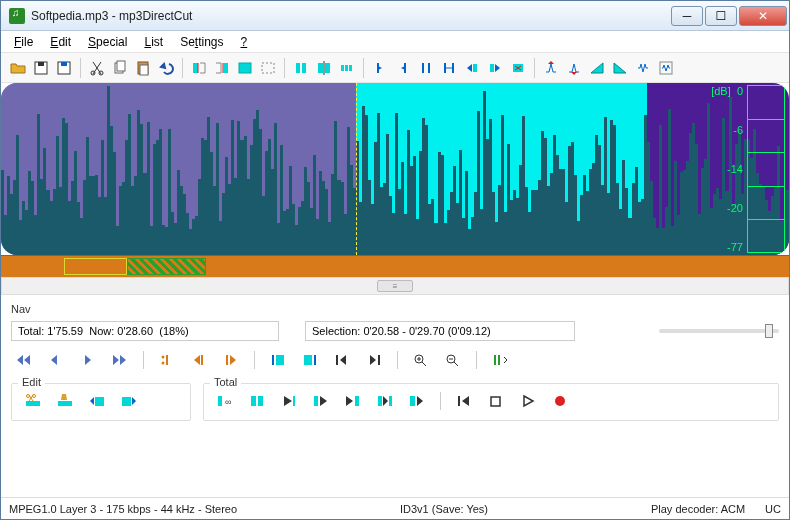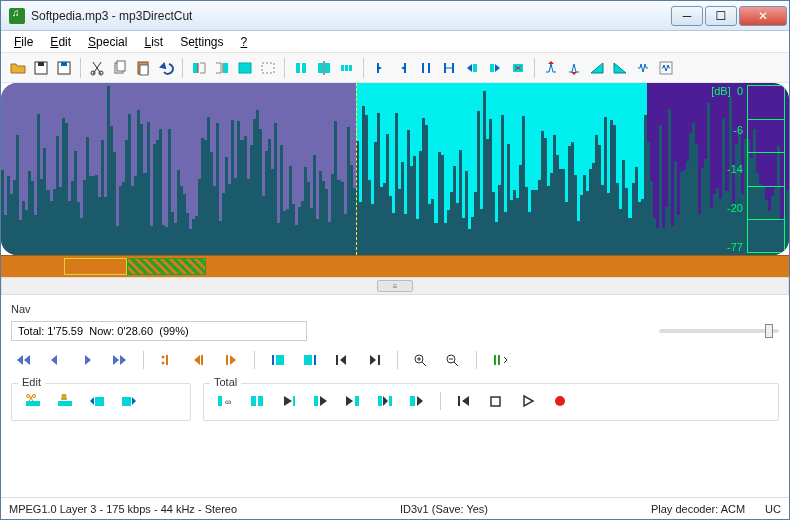--- a/index.html
+++ b/index.html
@@ -528,26 +528,29 @@
     <div class="marker m2"></div>
   </div>
 
   <div class="scroll">
     <div class="thumb">≡</div>
   </div>
 
   <div class="panels">
     <div class="label">Nav</div>
     <div class="nav-row">
-      <div class="info-box" style="width:296px">
+      <div class="info-box" style="width:268px">
         <span>Total:</span>&nbsp;<span>1'75.59</span>&nbsp;&nbsp;
         <span>Now:</span>&nbsp;<span>0'28.60</span>&nbsp;&nbsp;
-        <span>(99%)</span>
+        <span>(18%)</span>
       </div>
       <div class="vsep"></div>
+      <div class="info-box" style="width:270px">
+        <span>Selection:</span>&nbsp;<span>0'20.58 - 0'29.70 (0'09.12)</span>
+      </div>
       <div style="flex:1"></div>
       <div class="slider">
           <div class="knob"></div>
         </div>
     </div>
 
     <div class="nav-buttons" style="margin-top:4px">
       <div class="pbtn">
           <svg viewBox="0 0 18 16">
             <path fill="#5070c0" d="M8 3L2 8l6 5zM15 3L9 8l6 5z"></path>

